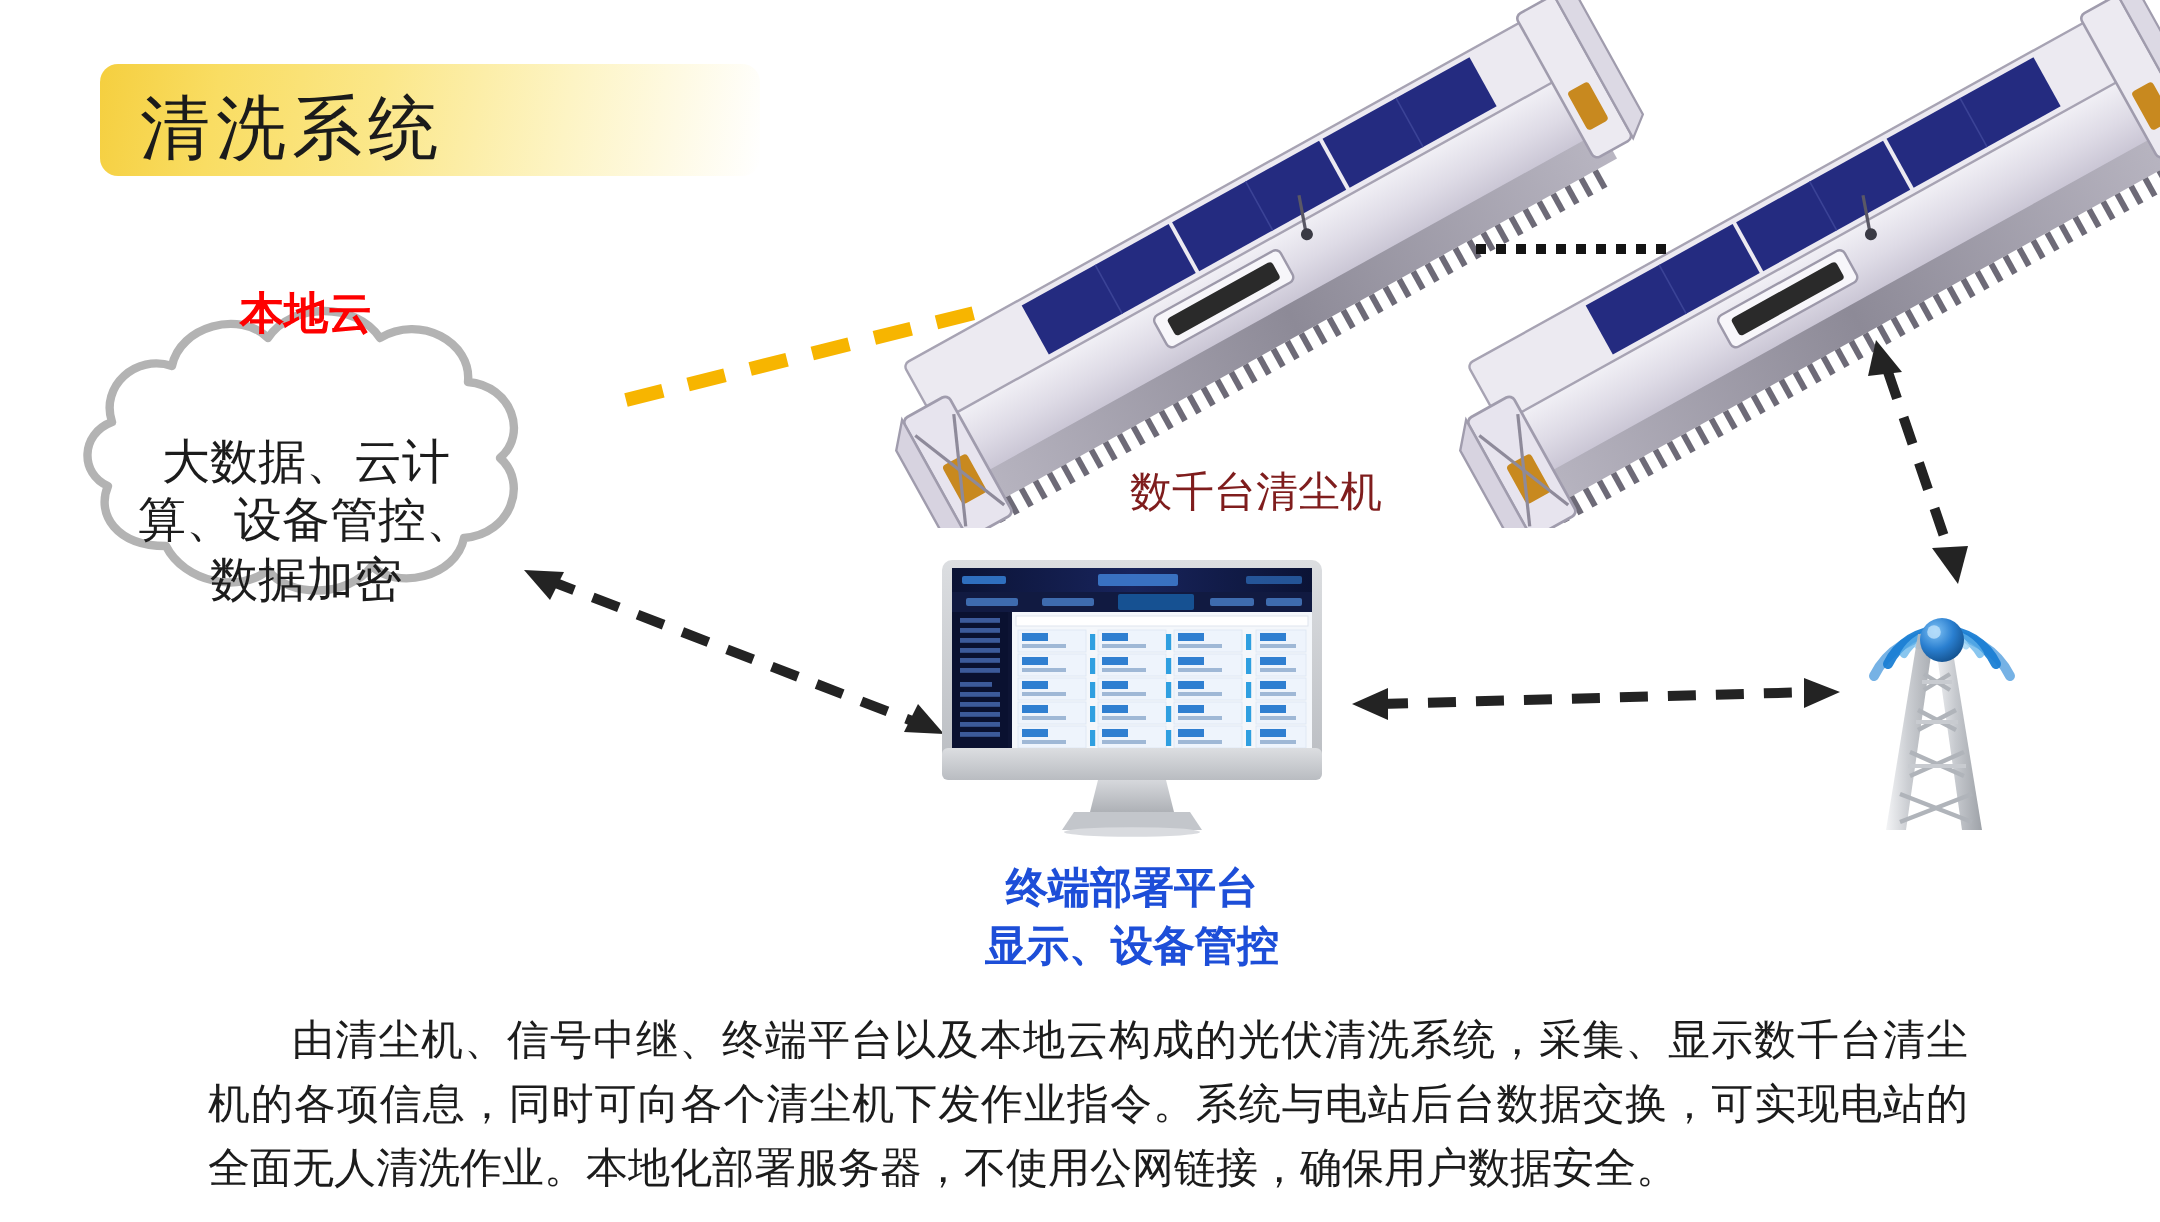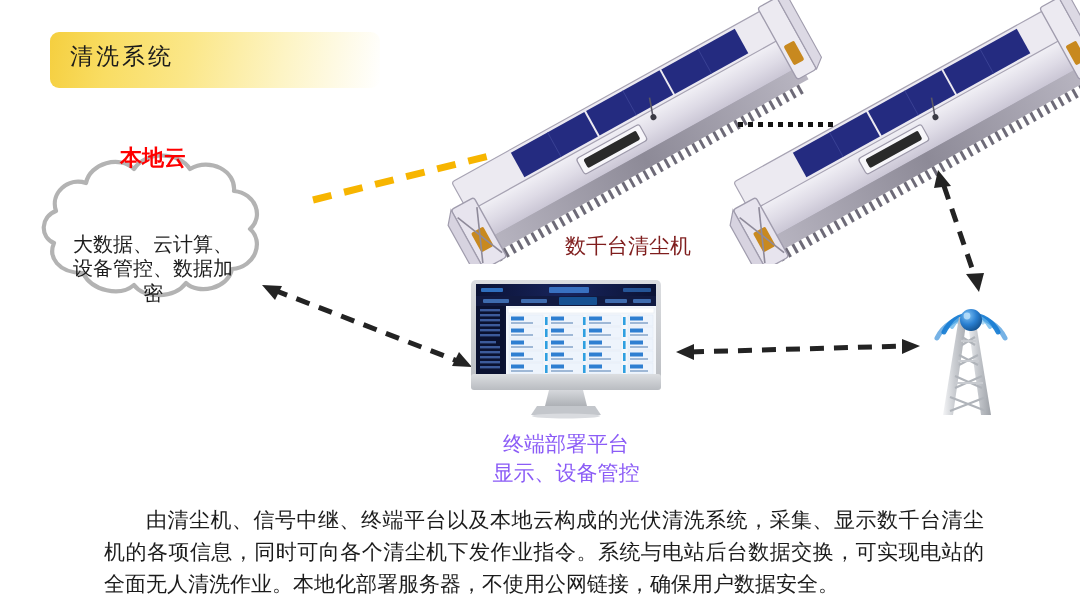--- a/index.html
+++ b/index.html
@@ -15,40 +15,40 @@
 
   
   .title-banner{
     position:absolute;left:50px;top:32px;
     width:330px;height:56px;
     border-radius:9px;
     background:linear-gradient(100deg,#f5cf3f 0%,#f9dd63 18%,#fbe789 42%,#fdf4c4 70%,#ffffff 100%);
   }
   .title-text{
     position:absolute;left:70px;top:41px;
-    font-size:23px;color:#1b1b1b;letter-spacing:3px;
+    font-size:35px;color:#1b1b1b;letter-spacing:3px;
     font-family:Liberation Mono, monospace;
     white-space:nowrap;
   }
 
   
   .cloud-wrap{position:absolute;left:28px;top:145px;width:250px;height:160px;}
   .cloud-wrap svg{display:block;}
   .cloud-text{
     position:absolute;left:28px;top:145px;width:250px;height:160px;
     display:flex;flex-direction:column;align-items:center;justify-content:space-between;
     pointer-events:none;
   }
   .cloud-title{
     font-size:22px;font-weight:bold;color:#fe0000;line-height:1.15;
     font-family:"DejaVu Sans","Liberation Sans",sans-serif;
     margin-bottom:1px;
   }
   .cloud-body{
-    font-size:20px;color:#1c1c1c;line-height:1.22;text-align:center;
+    font-size:24px;color:#1c1c1c;line-height:1.22;text-align:center;
     font-family:"DejaVu Sans","Liberation Sans",sans-serif;
     width:178px;
   }
 
   
   .robot{position:absolute;}
   .robot svg{display:block;}
   .robot-1{left:418px;top:-6px;width:420px;height:270px;}
   .robot-2{left:700px;top:-6px;width:420px;height:270px;}
 
@@ -80,23 +80,24 @@
 
   
   .arrow{position:absolute;}
   .arrow-cloud-monitor{left:248px;top:262px;width:236px;height:126px;}
   .arrow-monitor-tower{left:668px;top:330px;width:258px;height:40px;}
   .arrow-tower-robot{left:918px;top:160px;width:96px;height:142px;}
 
   
   .caption{
     position:absolute;text-align:center;
-    font-size:21px;color:#8b5cf6;line-height:1.4;
+    font-size:21px;color:#1d4ed8;line-height:1.4;
     font-family:"DejaVu Sans","Liberation Sans",sans-serif;
     white-space:nowrap;
+    font-weight:bold;
   }
   .caption-monitor{left:420px;top:430px;width:292px;}
   .caption-tower{left:830px;top:430px;width:250px;}
 
   
   .paragraph{
     position:absolute;left:104px;top:505px;width:880px;
     font-size:21px;color:#1c1c1c;line-height:1.52;
     text-align:justify;text-indent:2em;
     font-family:"DejaVu Sans","Liberation Sans",sans-serif;

